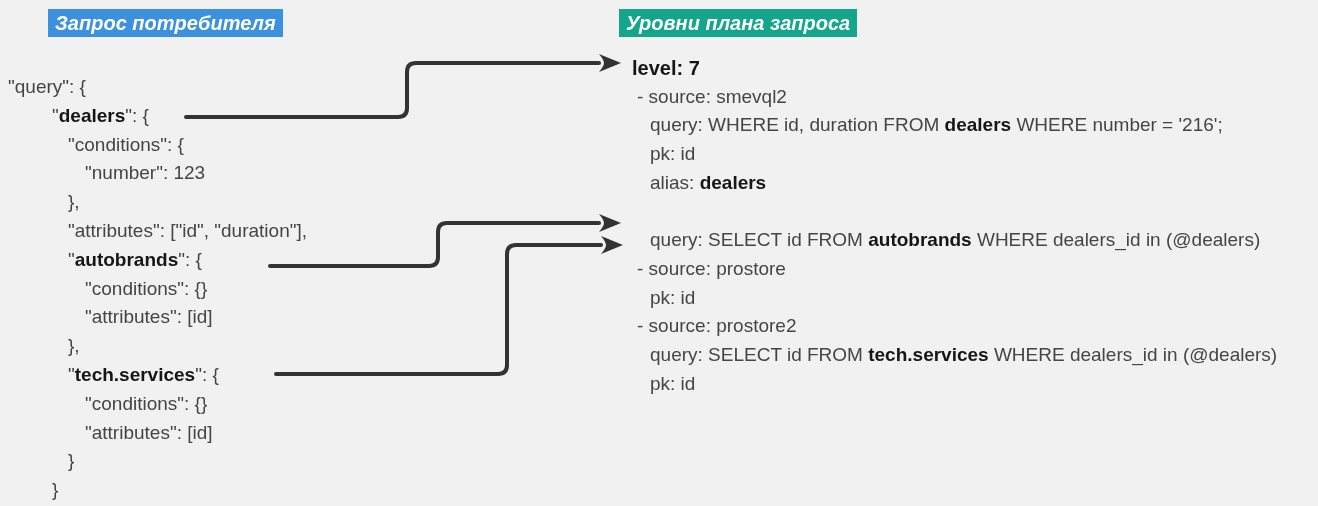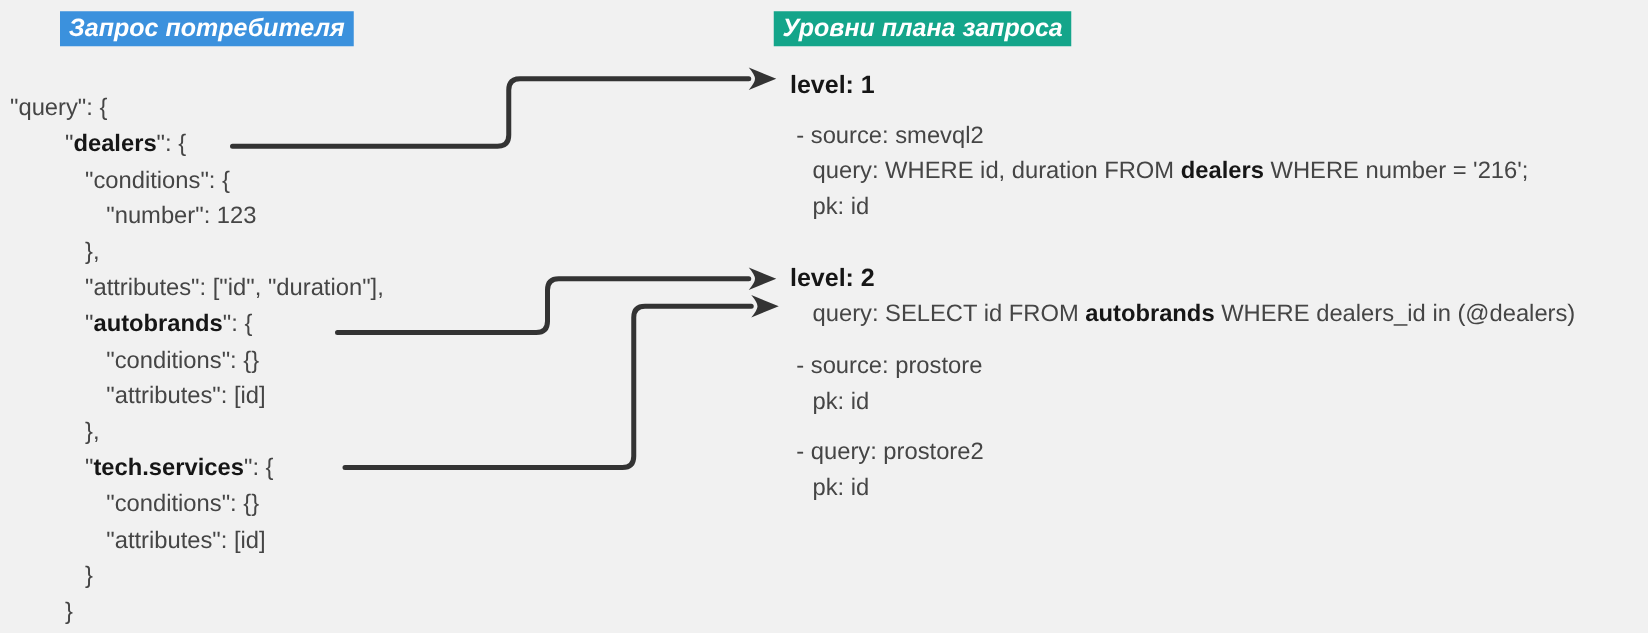--- a/index.html
+++ b/index.html
@@ -22,21 +22,21 @@
   .code{position:absolute;left:0;top:73px;color:var(--text);font-size:19px;}
   .code .code-line{height:28.8px;line-height:28.8px;white-space:pre;}
   .code .indent-0{padding-left:8px;}
   .code .indent-1{padding-left:52px;}
   .code .indent-2{padding-left:68px;}
   .code .indent-3{padding-left:85px;}
 
   .plan{position:absolute;left:632px;top:54px;color:var(--text);font-size:19px;}
   .plan .plan-line{height:28.7px;line-height:28.7px;white-space:pre;}
   .plan .heading{font-size:20px;font-weight:700;color:var(--bold-text);}
-  .plan .dash{padding-left:5px;margin-top:12px;}
+  .plan .dash{padding-left:5px;}
   .plan .body{padding-left:18px;}
   .plan .blank{padding-left:0;}
 
   .b{font-weight:700;color:var(--bold-text);}
 </style>
 </head>
 <body>
 
 <div class="canvas">
 
@@ -67,26 +67,27 @@
       <div class="code-line indent-3"><span>"attributes": [id]</span></div>
       <div class="code-line indent-2"><span>},</span></div>
       <div class="code-line indent-2"><span>"</span><span class="b">tech.services</span><span>": {</span></div>
       <div class="code-line indent-3"><span>"conditions": {}</span></div>
       <div class="code-line indent-3"><span>"attributes": [id]</span></div>
       <div class="code-line indent-2"><span>}</span></div>
       <div class="code-line indent-1"><span>}</span></div>
     </div>
 
   <div class="plan" id="right-plan">
-      <div class="plan-line heading"><span class="b">level: 1</span></div>
+      <div class="plan-line heading"><span class="b">level: 7</span></div>
       <div class="plan-line dash"><span>- source: smevql2</span></div>
       <div class="plan-line body"><span>query: WHERE id, duration FROM </span><span class="b">dealers</span><span> WHERE number = '216';</span></div>
       <div class="plan-line body"><span>pk: id</span></div>
+      <div class="plan-line body"><span>alias: </span><span class="b">dealers</span></div>
       <div class="plan-line blank"></div>
-      <div class="plan-line heading"><span class="b">level: 2</span></div>
       <div class="plan-line body"><span>query: SELECT id FROM </span><span class="b">autobrands</span><span> WHERE dealers_id in (@dealers)</span></div>
       <div class="plan-line dash"><span>- source: prostore</span></div>
       <div class="plan-line body"><span>pk: id</span></div>
-      <div class="plan-line dash"><span>- query: prostore2</span></div>
+      <div class="plan-line dash"><span>- source: prostore2</span></div>
+      <div class="plan-line body"><span>query: SELECT id FROM </span><span class="b">tech.services</span><span> WHERE dealers_id in (@dealers)</span></div>
       <div class="plan-line body"><span>pk: id</span></div>
     </div>
 
 </div>
 
 </body></html>

